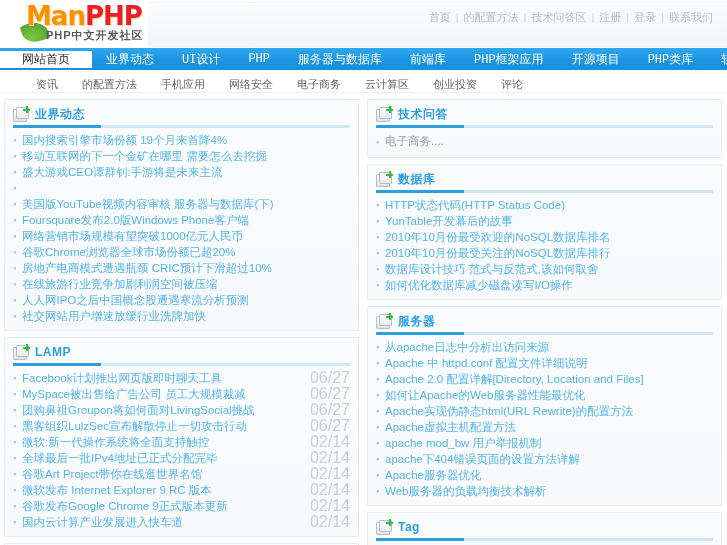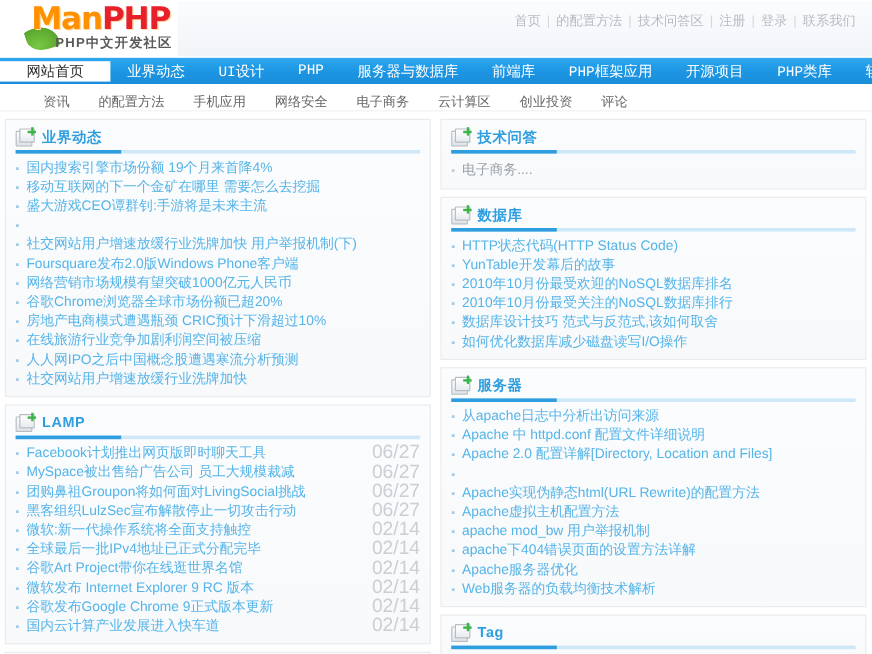--- a/index.html
+++ b/index.html
@@ -203,21 +203,21 @@
             </li>
           <li>
               <span class="bullet">▪</span>
               <a>盛大游戏CEO谭群钊:手游将是未来主流</a>
             </li>
           <li>
               <span class="bullet">▪</span>
             </li>
           <li>
               <span class="bullet">▪</span>
-              <a>社交网站用户增速放缓行业洗牌加快 用户举报机制(下)</a>
+              <a>美国版YouTube视频内容审核 服务器与数据库(下)</a>
             </li>
           <li>
               <span class="bullet">▪</span>
               <a>Foursquare发布2.0版Windows Phone客户端</a>
             </li>
           <li>
               <span class="bullet">▪</span>
               <a>网络营销市场规模有望突破1000亿元人民币</a>
             </li>
           <li>
@@ -389,20 +389,21 @@
           <li>
               <span class="bullet">▪</span>
               <a>Apache 中 httpd.conf 配置文件详细说明</a>
             </li>
           <li>
               <span class="bullet">▪</span>
               <a>Apache 2.0 配置详解[Directory, Location and Files]</a>
             </li>
           <li>
               <span class="bullet">▪</span>
+              <a>如何让Apache的Web服务器性能最优化</a>
             </li>
           <li>
               <span class="bullet">▪</span>
               <a>Apache实现伪静态html(URL Rewrite)的配置方法</a>
             </li>
           <li>
               <span class="bullet">▪</span>
               <a>Apache虚拟主机配置方法</a>
             </li>
           <li>

